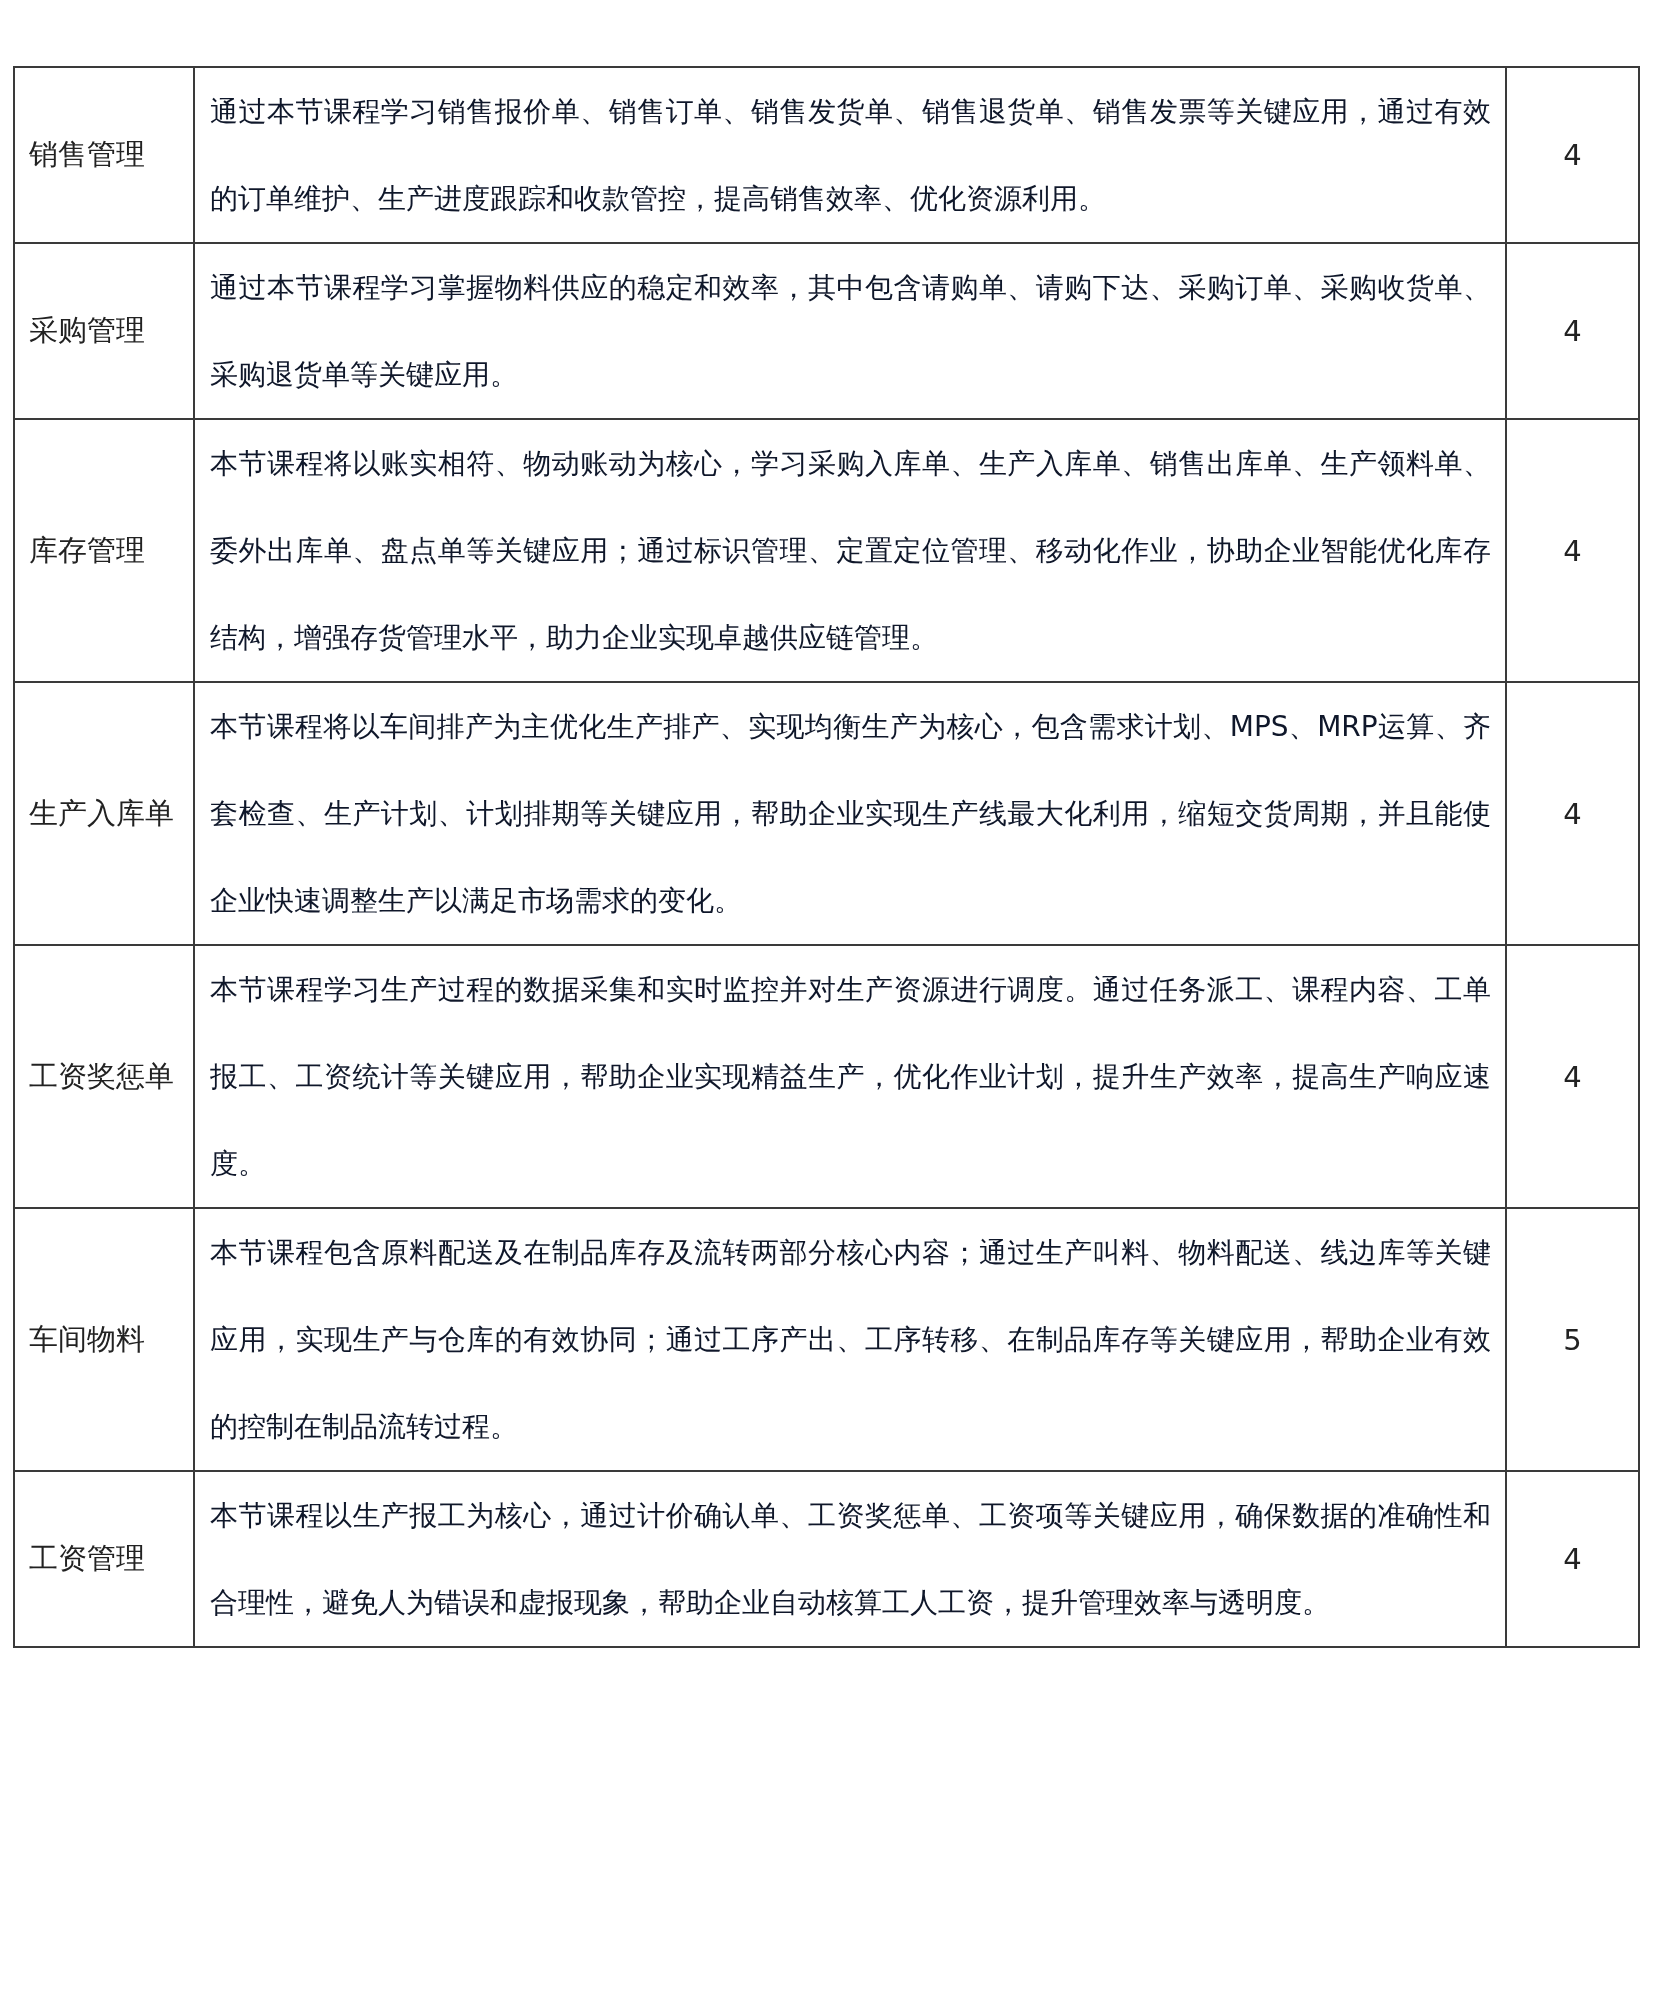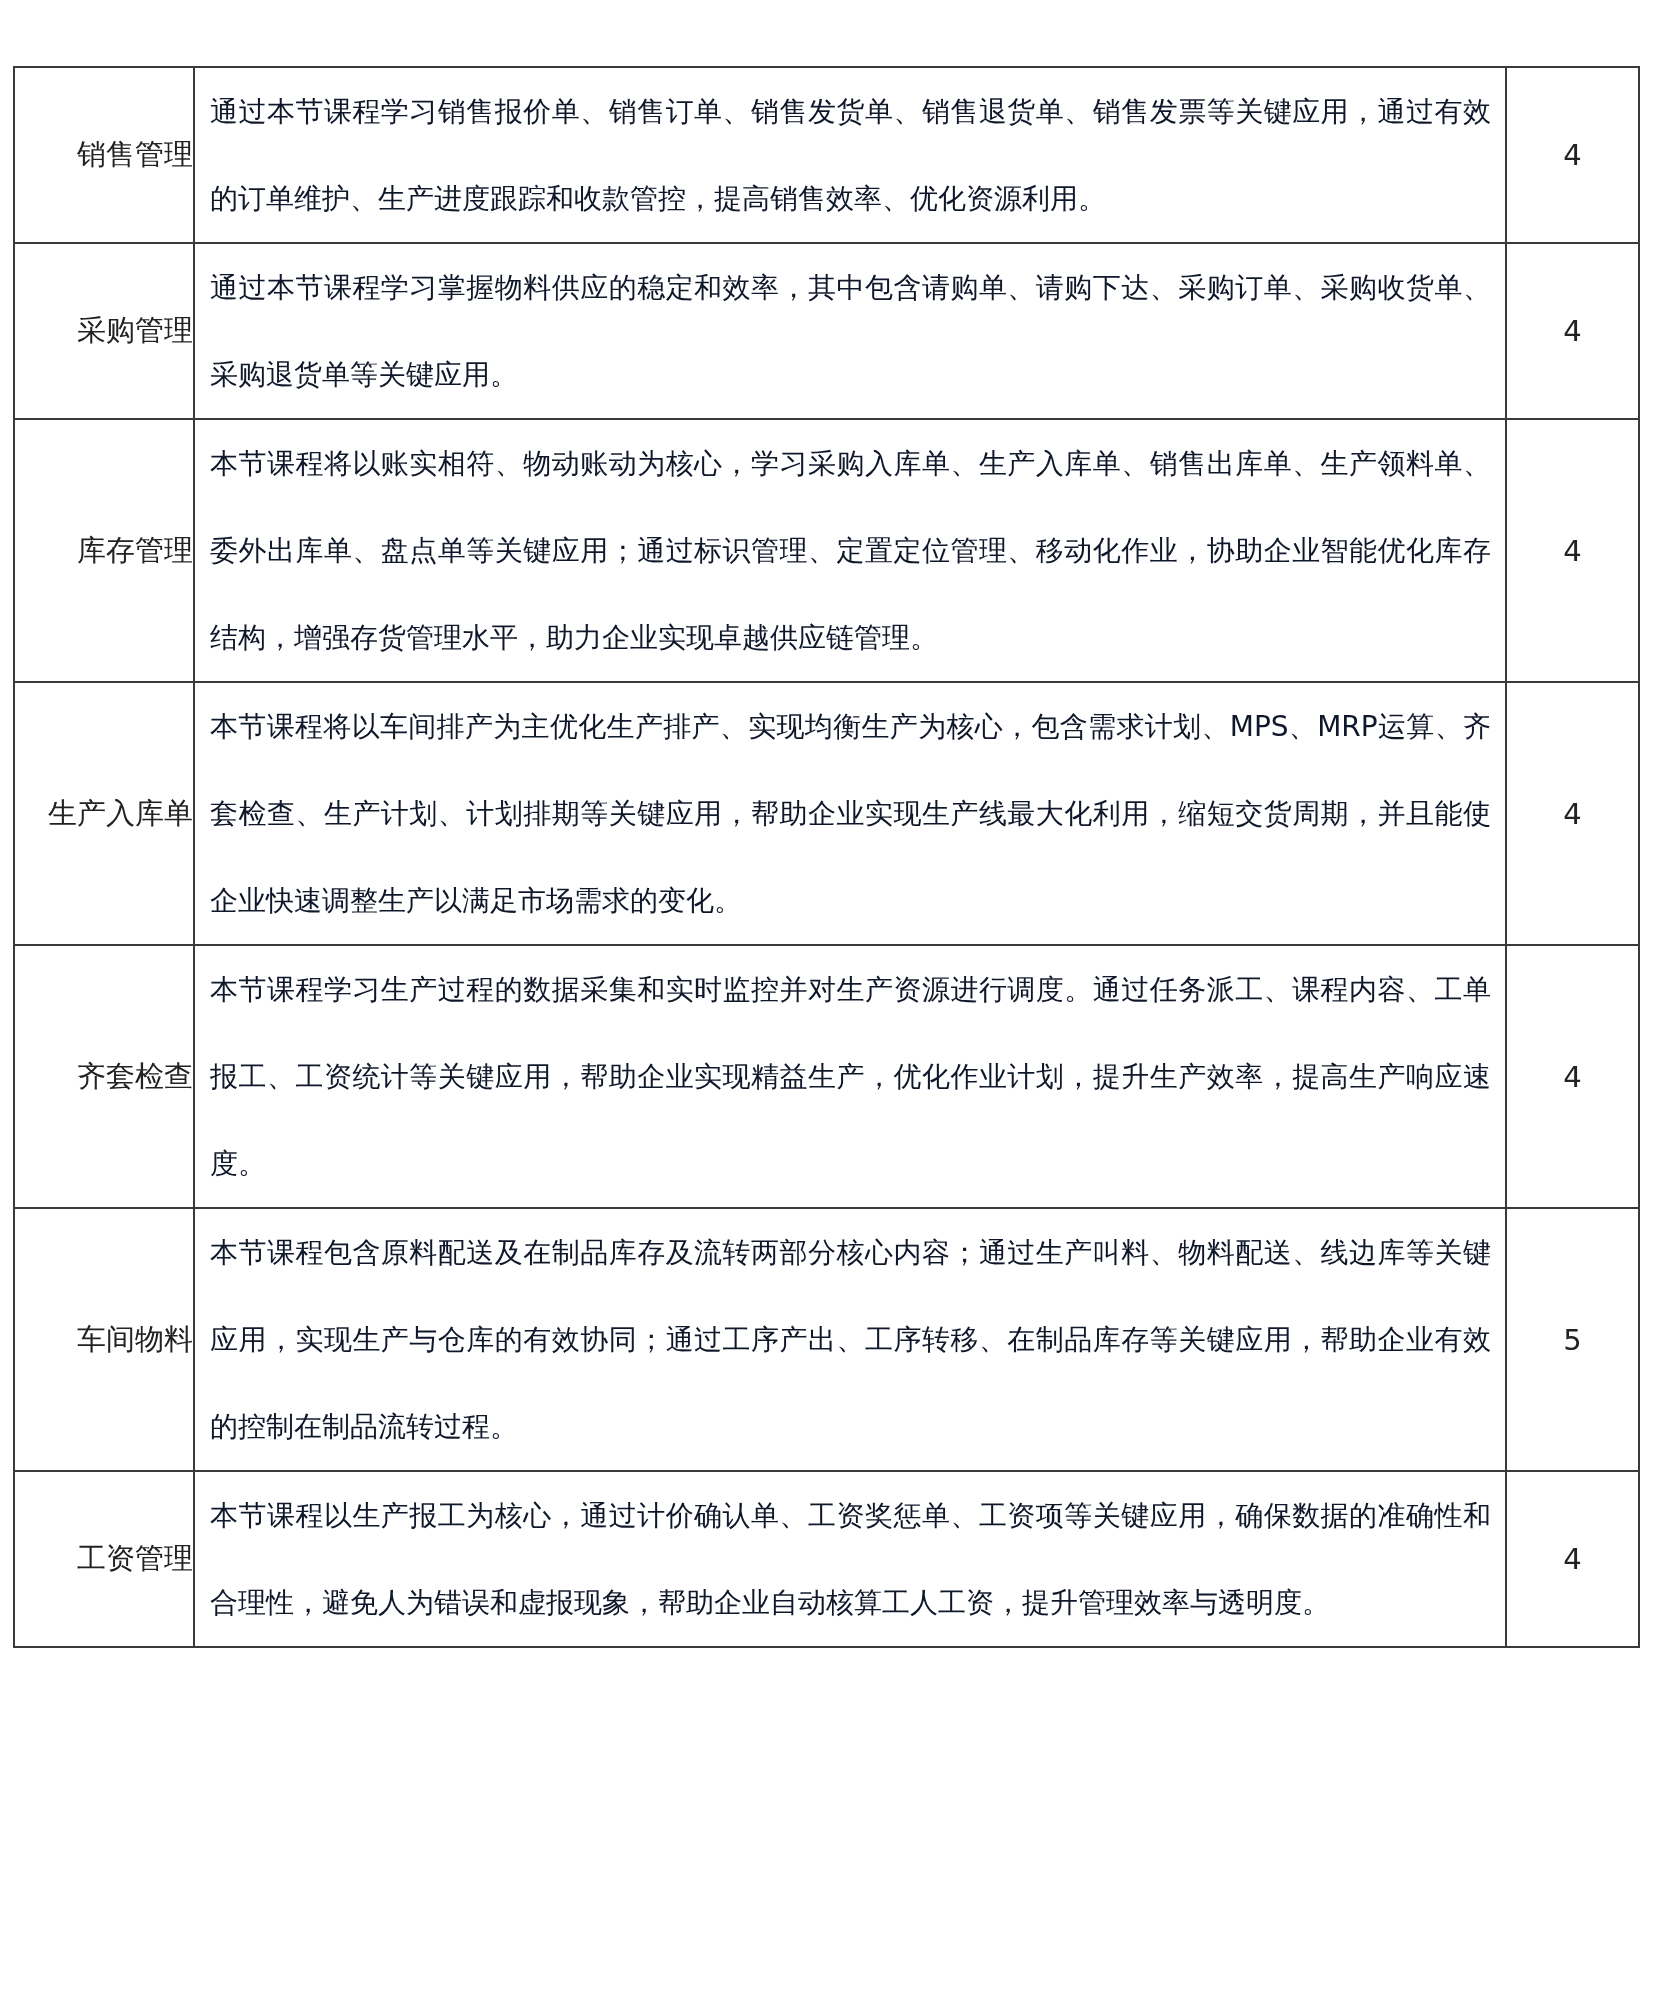--- a/index.html
+++ b/index.html
@@ -34,21 +34,21 @@
     th {
       height: 88px;
       font-size: 27px;
       font-weight: bold;
       text-align: center;
       color: #111;
     }
     .cell-name {
       font-size: 29px;
       padding-left: 14px !important;
-      text-align: right;
+      text-align: left;
       color: #222;
     }
     .cell-content {
       font-size: 28px;
       line-height: 87px;
       padding: 0 14px 0 15px !important;
       text-align: justify;
       text-align-last: left;
       color: #0f172a;
       letter-spacing: 0px;
@@ -97,21 +97,21 @@
     <td class="cell-name">库存管理</td>
     <td class="cell-content">本节课程将以账实相符、物动账动为核心，学习采购入库单、生产入库单、销售出库单、生产领料单、委外出库单、盘点单等关键应用；通过标识管理、定置定位管理、移动化作业，协助企业智能优化库存结构，增强存货管理水平，助力企业实现卓越供应链管理。</td>
     <td class="cell-hours">4</td>
   </tr>
   <tr class="r5">
     <td class="cell-name">生产入库单</td>
     <td class="cell-content">本节课程将以车间排产为主优化生产排产、实现均衡生产为核心，包含需求计划、MPS、MRP运算、齐套检查、生产计划、计划排期等关键应用，帮助企业实现生产线最大化利用，缩短交货周期，并且能使企业快速调整生产以满足市场需求的变化。</td>
     <td class="cell-hours">4</td>
   </tr>
   <tr class="r6">
-    <td class="cell-name">齐套检查</td>
+    <td class="cell-name">工资奖惩单</td>
     <td class="cell-content">本节课程学习生产过程的数据采集和实时监控并对生产资源进行调度。通过任务派工、课程内容、工单报工、工资统计等关键应用，帮助企业实现精益生产，优化作业计划，提升生产效率，提高生产响应速度。</td>
     <td class="cell-hours">4</td>
   </tr>
   <tr class="r7">
     <td class="cell-name">车间物料</td>
     <td class="cell-content">本节课程包含原料配送及在制品库存及流转两部分核心内容；通过生产叫料、物料配送、线边库等关键应用，实现生产与仓库的有效协同；通过工序产出、工序转移、在制品库存等关键应用，帮助企业有效的控制在制品流转过程。</td>
     <td class="cell-hours">5</td>
   </tr>
   <tr class="r8">
     <td class="cell-name">工资管理</td>

